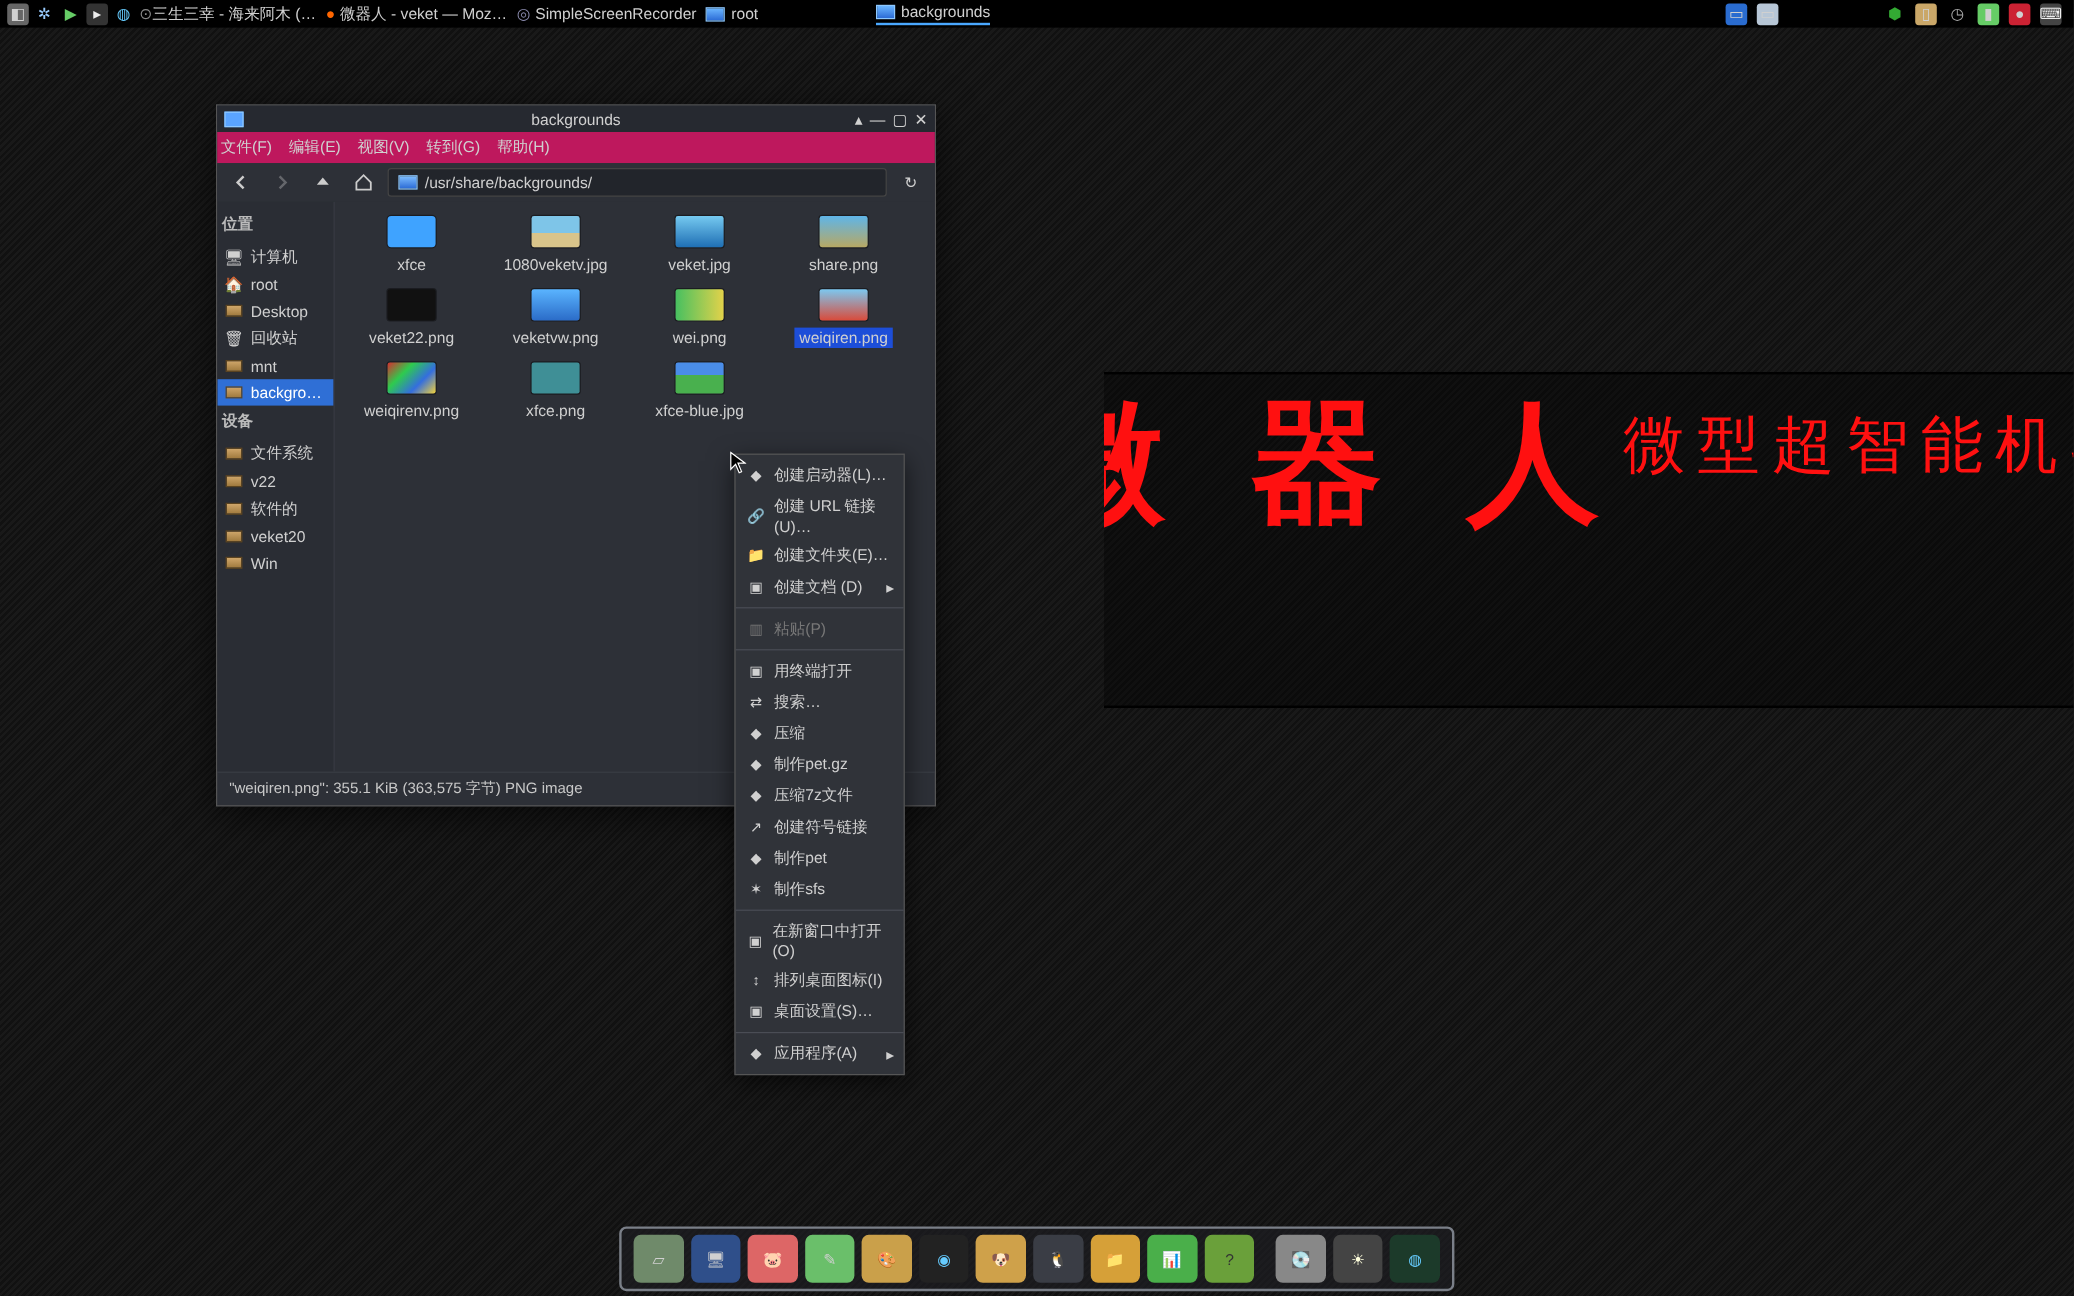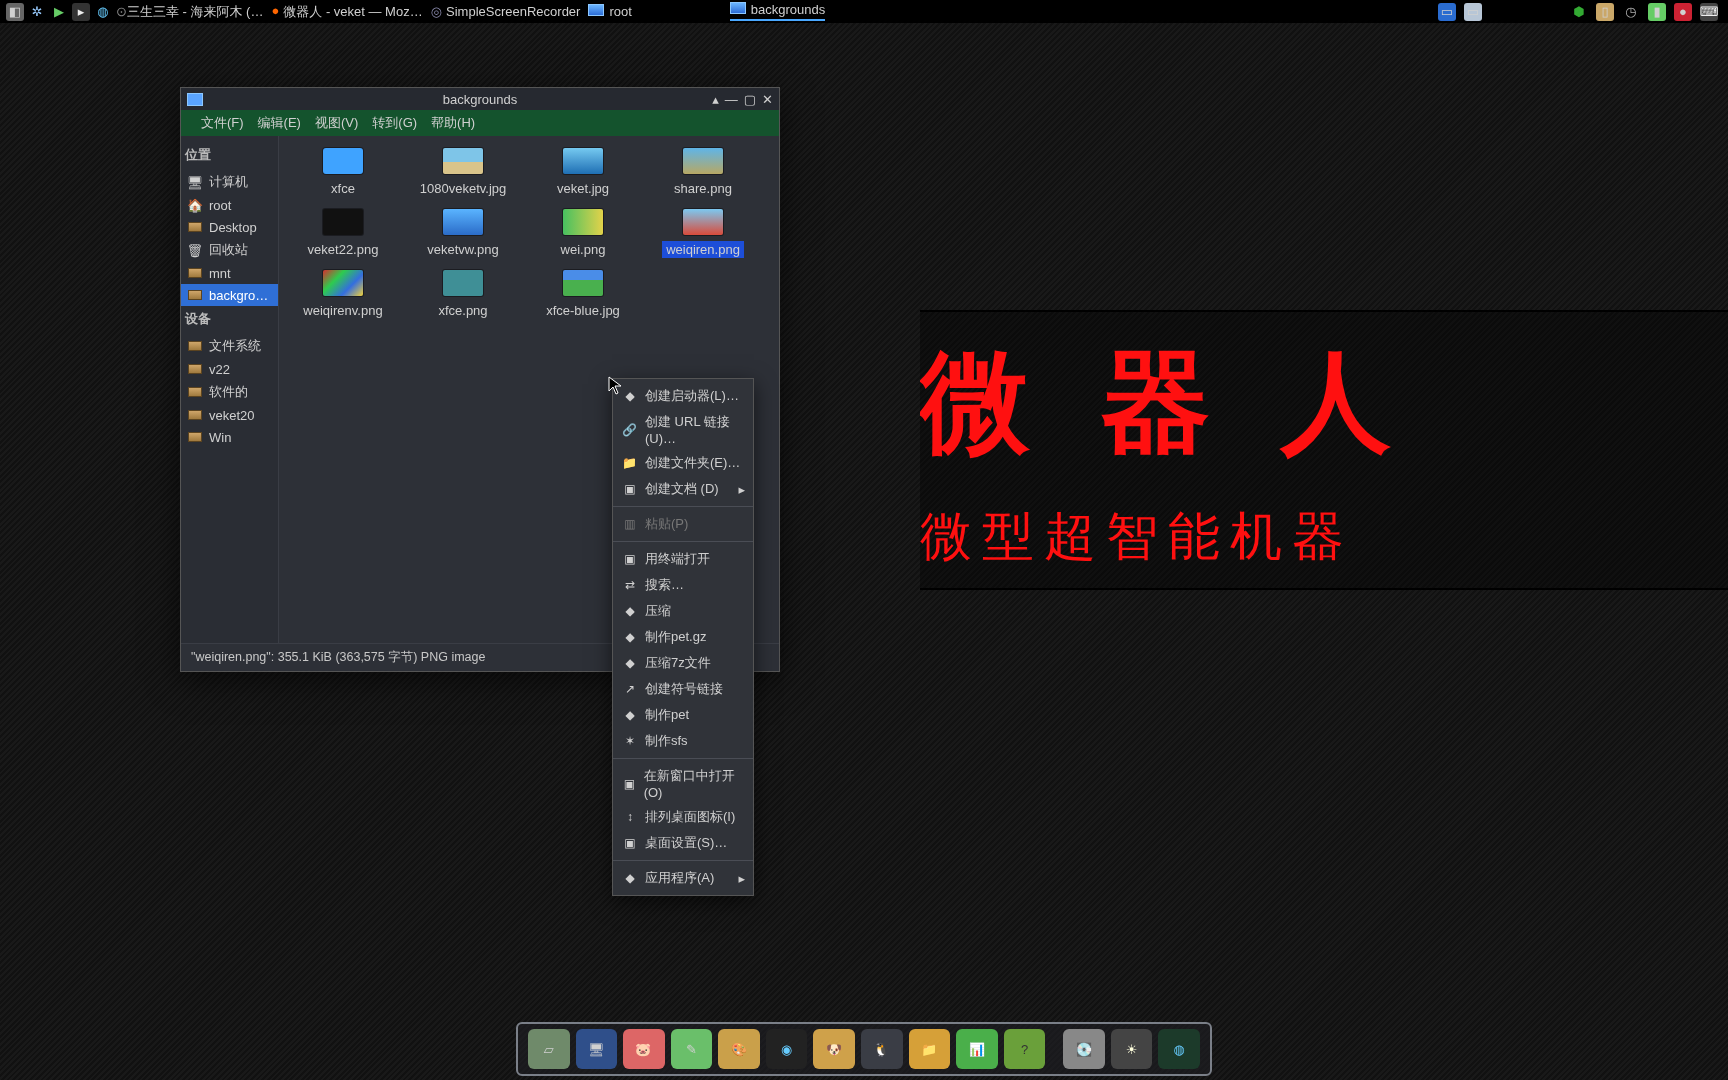--- a/index.html
+++ b/index.html
@@ -15,50 +15,50 @@
   }
   
   .wallpaper {
     position: absolute; inset: 0;
     background: repeating-linear-gradient(135deg,#111 0,#111 2px,#191919 2px,#191919 4px);
   }
   .wallpaper-band {
     position: absolute; left: 920px; right: 0; top: 310px; height: 280px;
     background: rgba(0,0,0,0.35);
     border-top: 2px solid #000; border-bottom: 2px solid #000;
-    display: flex; flex-direction: column; justify-content: center;
+    display: flex; flex-direction: row; justify-content: center;
     overflow: hidden;
   }
   .wallpaper-title { color: #ff1010; font-size: 110px; font-weight: 600; letter-spacing: 20px; white-space: nowrap; }
   .wallpaper-sub { color: #ff1010; font-size: 52px; letter-spacing: 10px; white-space: nowrap; margin-top: 24px;}
   
   .taskbar {
     position: absolute; top: 0; left: 0; right: 0; height: 23px;
     background: #000; display: flex; align-items: center;
     color: #d0d0d0; padding: 0 6px;
   }
   .taskbar .ticon { width: 18px; height:18px; margin-right:4px; display:inline-flex; align-items:center; justify-content:center; border-radius:3px;}
-  .taskbar-btn { display:flex; margin-right: 8px; font-size:13px; cursor:pointer;}
+  .taskbar-btn { display:flex; align-items:center; margin-right: 8px; font-size:13px; cursor:pointer;}
   .taskbar-btn .sq { width:16px;height:12px;background:linear-gradient(to bottom,#6ab5ff,#2c6cd6);border:1px solid #8dc8ff; margin-right:5px;}
   .taskbar .spacer { flex: 1; }
   .active-under { border-bottom: 2px solid #4aa8ff; padding-bottom:2px;}
   
   .fm {
     position: absolute; left: 180px; top: 87px; width: 600px; height: 585px;
     background: #2d3037; border: 1px solid #555; box-shadow: 0 8px 30px rgba(0,0,0,0.6);
     display: flex; flex-direction: column;
   }
   .fm-titlebar {
     height: 22px; display: flex; align-items: center; background: #262930;
     padding: 0 6px; color:#d0d0d0; position:relative;
   }
   .fm-titlebar .title { position:absolute; left:50%; transform:translateX(-50%); }
   .fm-titlebar .wicon { width:16px;height:13px;background:#5aa4ff;border:1px solid #8dc8ff;margin-right:6px;}
   .fm-titlebar .wbtn { margin-left: 6px; cursor:pointer;}
-  .fm-menubar { height: 26px; display:flex; align-items:center; gap: 14px; padding: 0 20px; background:#14532d;}
+  .fm-menubar { height: 26px; display:flex; align-items:center; gap: 14px; padding: 0 3px; background:#be185d;}
   .fm-menubar span { cursor:pointer; font-size:13px;}
   .fm-toolbar { height: 32px; display:flex; align-items:center; gap:6px; padding:0 6px; background:#2d3037;}
   .navbtn { width:28px; height:26px; display:flex; align-items:center; justify-content:center; border-radius:3px; cursor:pointer;}
   .pathbox { flex:1; height:24px; background:#22252b; border:1px solid #444; border-radius:3px; display:flex; align-items:center; padding:0 8px; font-size:13px;}
   .path-chip{width:16px;height:12px;background:linear-gradient(to bottom,#7cbcff,#2c6cd6);border:1px solid #8dc8ff;margin-right:6px;}
   .fm-body { flex:1; display:flex; overflow:hidden;}
   .fm-side { width:98px; background:#2a2d34; border-right:1px solid #3a3d45; padding:6px 0; overflow:hidden;}
   .side-head { font-weight:bold; color:#bbb; padding:4px 4px 6px; font-size:13px;}
   .side-item { display:flex; align-items:center; gap:6px; padding:3px 6px; font-size:13px; cursor:pointer;}
   .side-item.sel { background:#2f6fd6; color:#fff;}
@@ -153,20 +153,47 @@
     <span class="wbtn">▢</span>
     <span class="wbtn">✕</span>
   </div>
   <div class="fm-menubar">
     <span>文件(F)</span>
     <span>编辑(E)</span>
     <span>视图(V)</span>
     <span>转到(G)</span>
     <span>帮助(H)</span>
   </div>
+  <div class="fm-toolbar">
+    <span class="navbtn">
+        <svg width="14" height="14" viewBox="0 0 14 14">
+          <path d="M9 2 L4 7 L9 12" stroke="#ccc" stroke-width="2" fill="none"></path>
+        </svg>
+      </span>
+    <span class="navbtn" style="opacity:0.35">
+        <svg width="14" height="14" viewBox="0 0 14 14">
+          <path d="M5 2 L10 7 L5 12" stroke="#ccc" stroke-width="2" fill="none"></path>
+        </svg>
+      </span>
+    <span class="navbtn">
+        <svg width="14" height="14" viewBox="0 0 14 14">
+          <path d="M7 3 L12 9 L2 9 Z" fill="#ccc"></path>
+        </svg>
+      </span>
+    <span class="navbtn">
+        <svg width="16" height="16" viewBox="0 0 16 16">
+          <path d="M2 8 L8 2 L14 8 L14 14 L2 14 Z" fill="none" stroke="#ccc" stroke-width="1.5"></path>
+        </svg>
+      </span>
+    <div class="pathbox">
+      <span class="path-chip"></span>
+      <span>/usr/share/backgrounds/</span>
+    </div>
+    <span class="navbtn">↻</span>
+  </div>
   <div class="fm-body">
     <div class="fm-side">
       <div class="side-head">位置</div>
       <div id="side-places">
           <div class="side-item">
             <span class="si-ic">🖥</span>
             <span>计算机</span>
           </div>
           <div class="side-item">
             <span class="si-ic">🏠</span>

